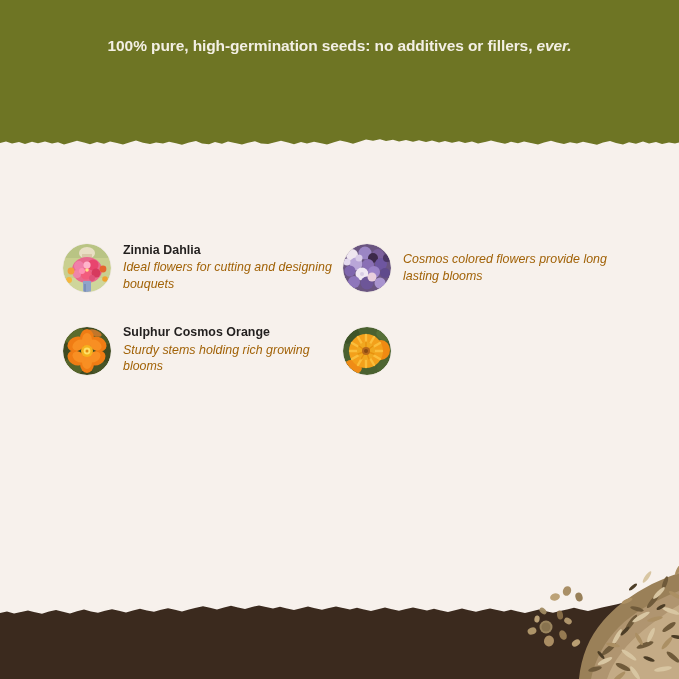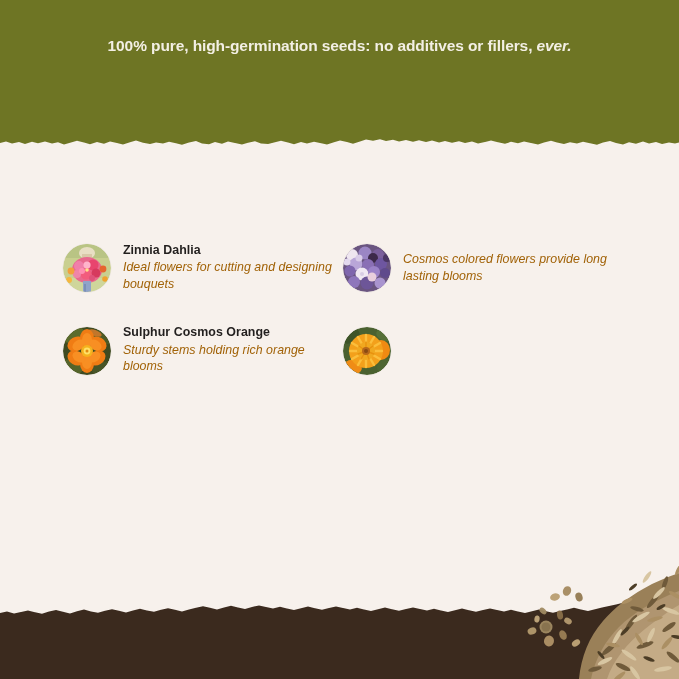--- a/index.html
+++ b/index.html
@@ -300,21 +300,21 @@
                   <ellipse cx="16" cy="18" rx="7" ry="5" transform="rotate(-30 16 18)"></ellipse>
                 </g>
                 <circle cx="24" cy="24" r="6" fill="#f5b21e"></circle>
                 <circle cx="24" cy="24" r="3.4" fill="#ffe066"></circle>
                 <circle cx="24" cy="24" r="1.5" fill="#e08a10"></circle>
               </g>
             </svg>
           </div>
           <div class="item-text">
             <p class="item-title">Sulphur Cosmos Orange</p>
-            <p class="item-desc">Sturdy stems holding rich orange blooms</p>
+            <p class="item-desc">Sturdy stems holding rich growing blooms</p>
           </div>
         </div>
 
         <div class="item wide">
           <div class="thumb">
             <svg viewBox="0 0 48 48">
               <defs>
                   <clipPath id="c4">
                     <circle cx="24" cy="24" r="24"></circle>
                   </clipPath>

